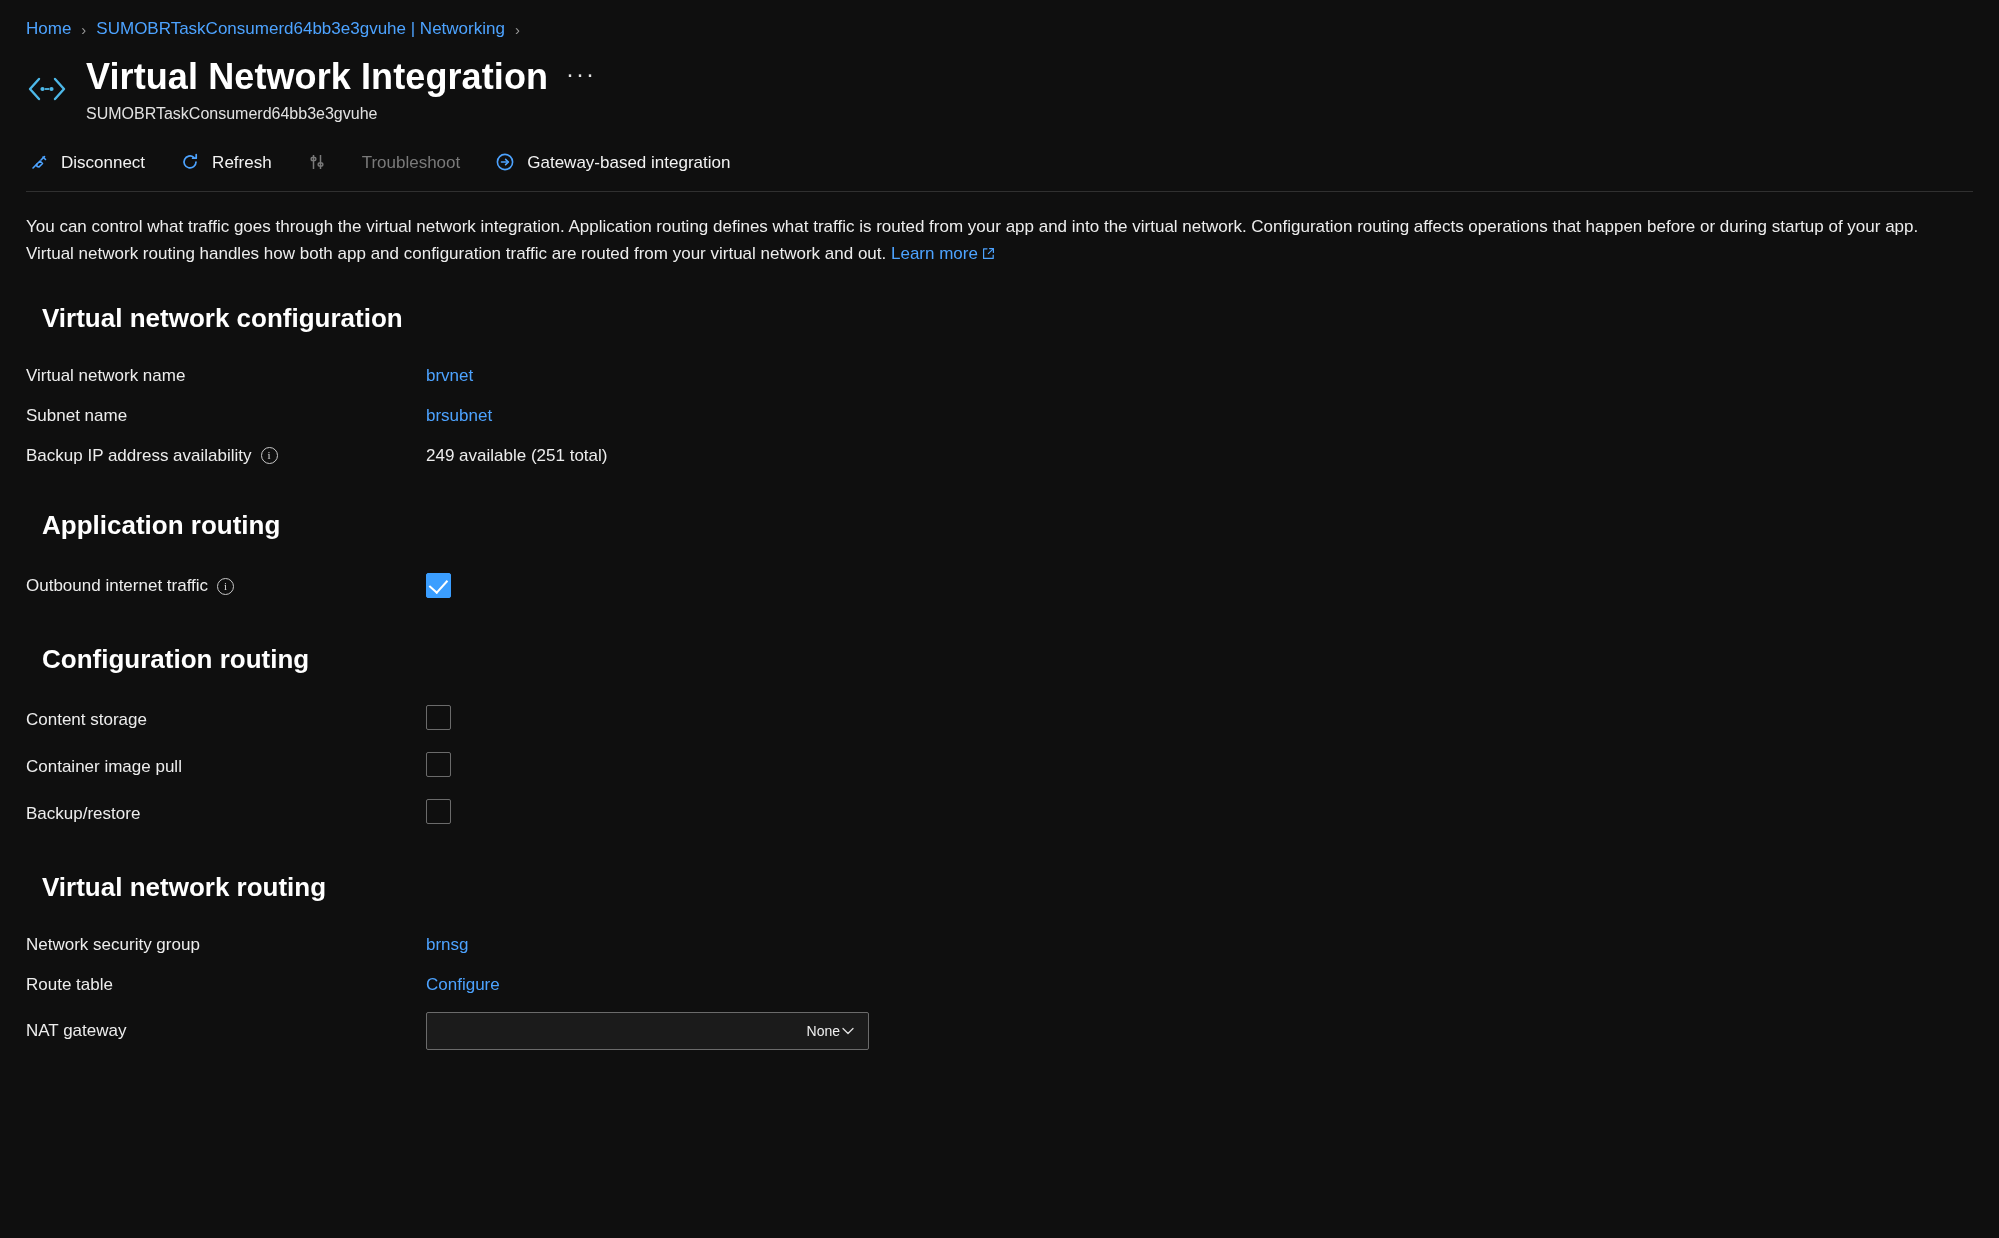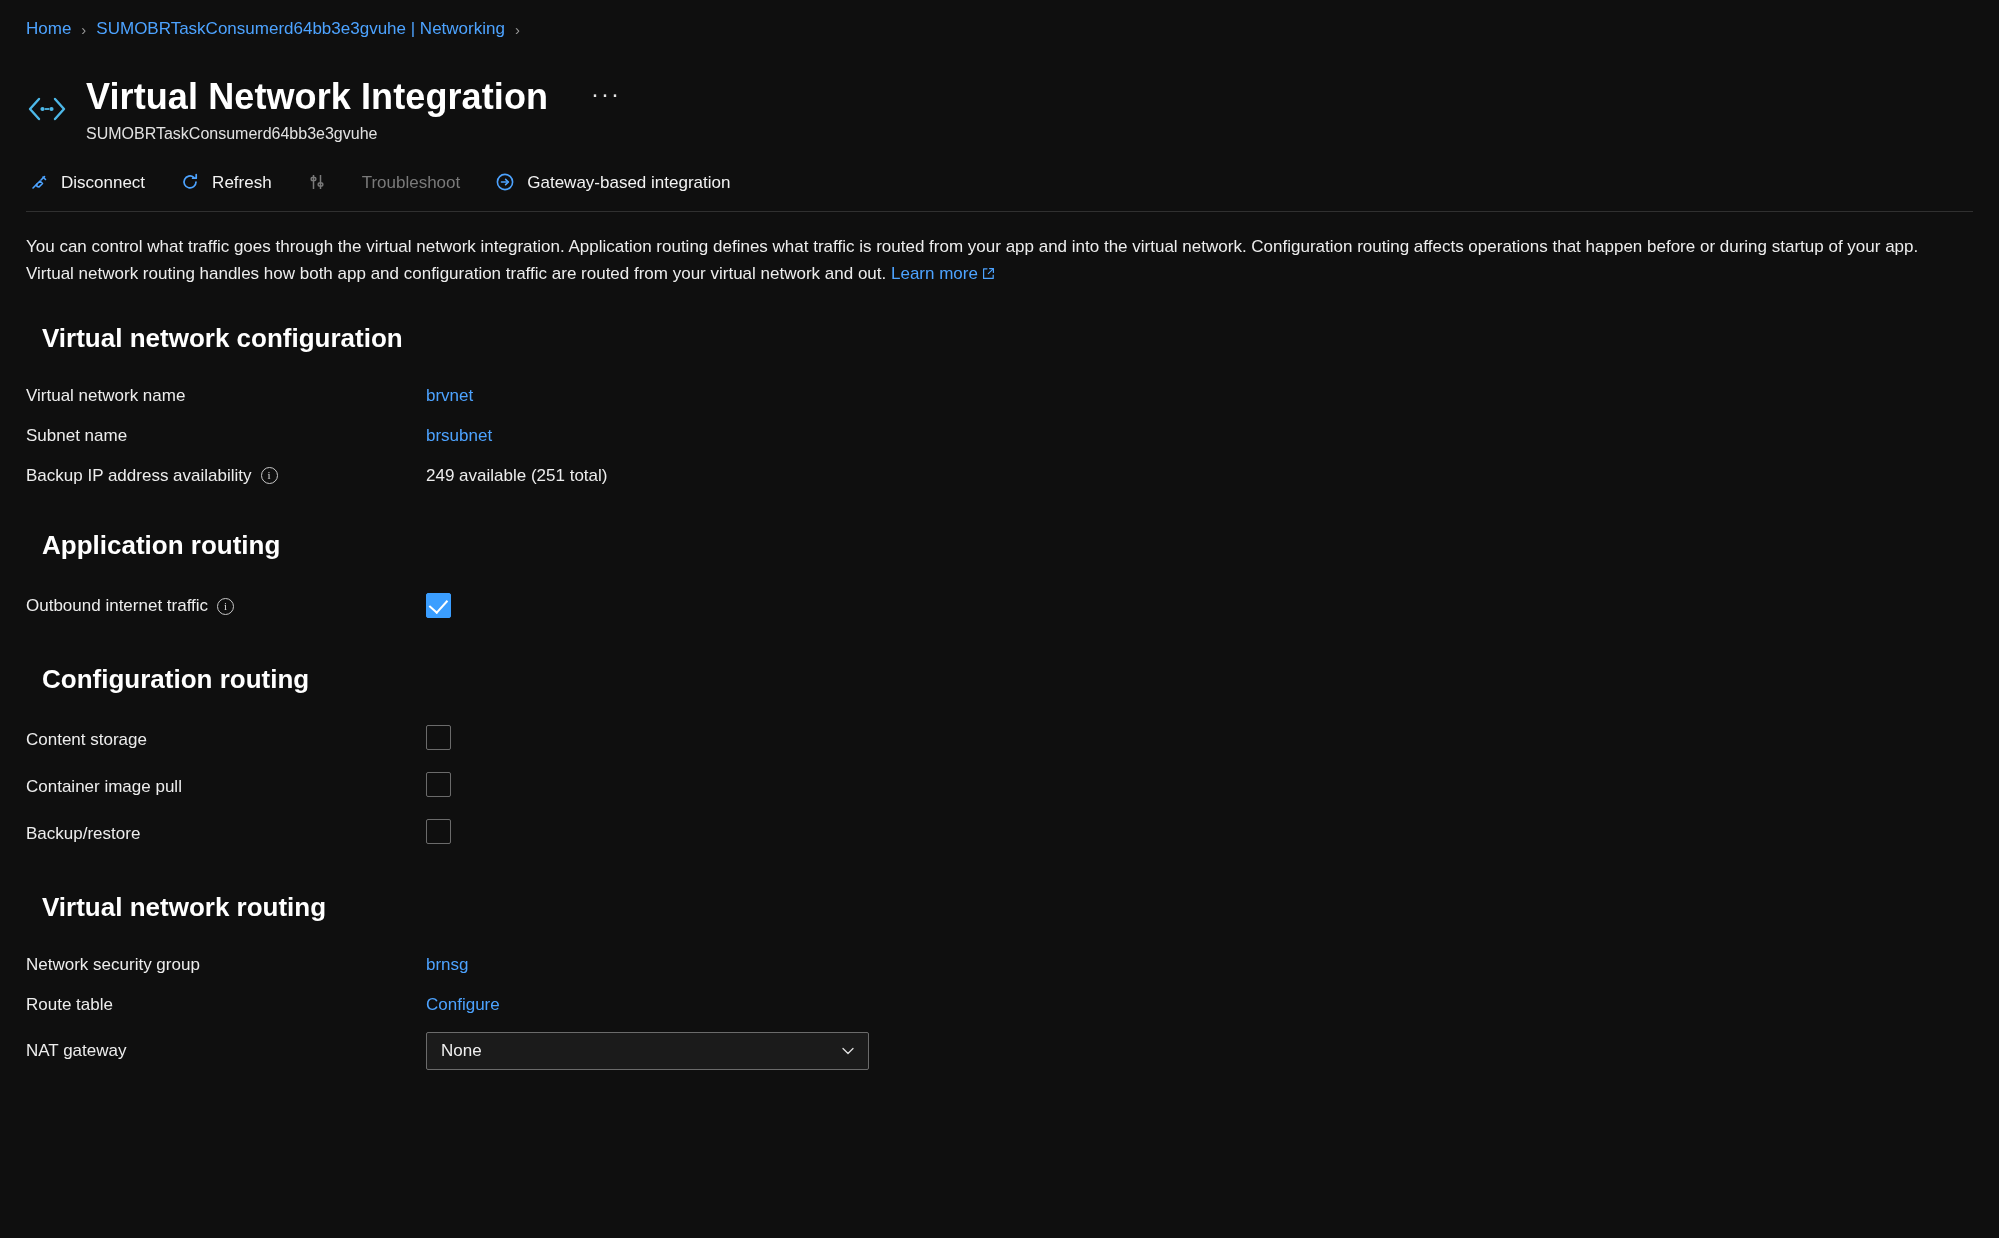--- a/index.html
+++ b/index.html
@@ -25,21 +25,21 @@
     -webkit-font-smoothing:antialiased;
   }
   .page{padding:18px 26px 0 26px;}
 
   
   .breadcrumb{
     display:flex;
     align-items:center;
     gap:10px;
     font-size:17px;
-    margin-bottom:34px;
+    margin-bottom:14px;
     height:22px;
   }
   .breadcrumb a{
     color:var(--link);
     text-decoration:none;
     cursor:pointer;
   }
   .breadcrumb .sep{
     color:#9a9a9a;
     font-size:15px;
@@ -53,21 +53,21 @@
     gap:18px;
     margin-top:6px;
   }
   .vnet-icon{
     width:42px;height:42px;
     flex:0 0 42px;
     margin-top:14px;
     display:flex;align-items:center;justify-content:center;
   }
   .title-col{display:flex;flex-direction:column;}
-  .title-line{display:flex;align-items:center;gap:39px;}
+  .title-line{display:flex;align-items:center;gap:14px;}
   h1{
     font-size:36px;
     font-weight:600;
     margin:0;
     letter-spacing:.1px;
     line-height:1.25;
   }
   .ellipsis-btn{
     color:#e3e3e3;
     font-size:24px;
@@ -182,23 +182,23 @@
 
   
   .select{
     width:443px;
     height:38px;
     background:var(--ctrl-bg);
     border:1px solid var(--ctrl-border);
     border-radius:2px;
     display:flex;
     align-items:center;
-    justify-content:space-between;
+    justify-content:flex-end;
     padding:0 12px 0 14px;
-    font-size:17px;
+    font-size:14px;
     color:#f0f0f0;
     cursor:pointer;
   }
   .chev{width:16px;height:16px;}
   .spacer{height:40px;}
 </style>
 </head>
 <body>
 
 <div class="page">

